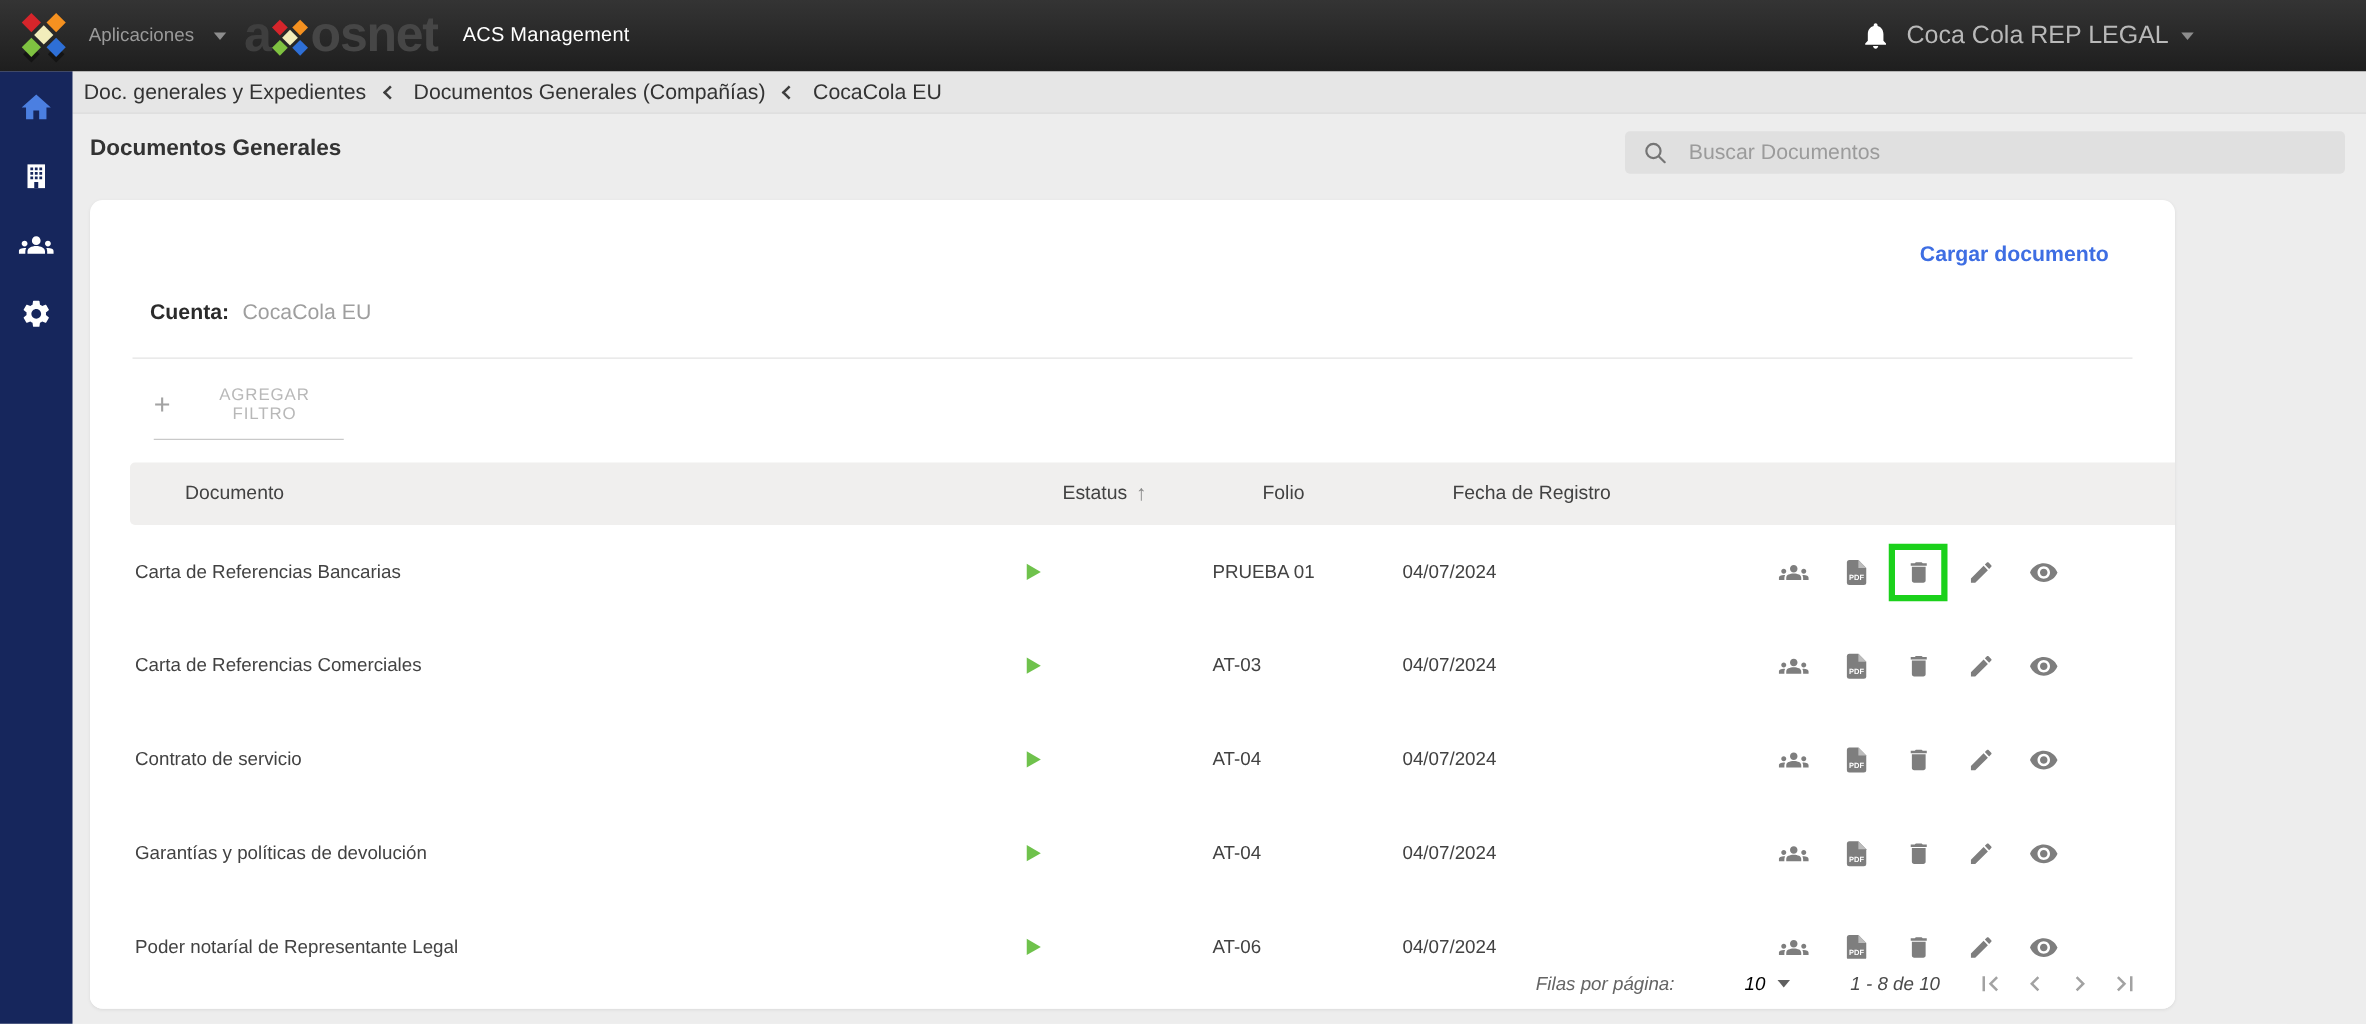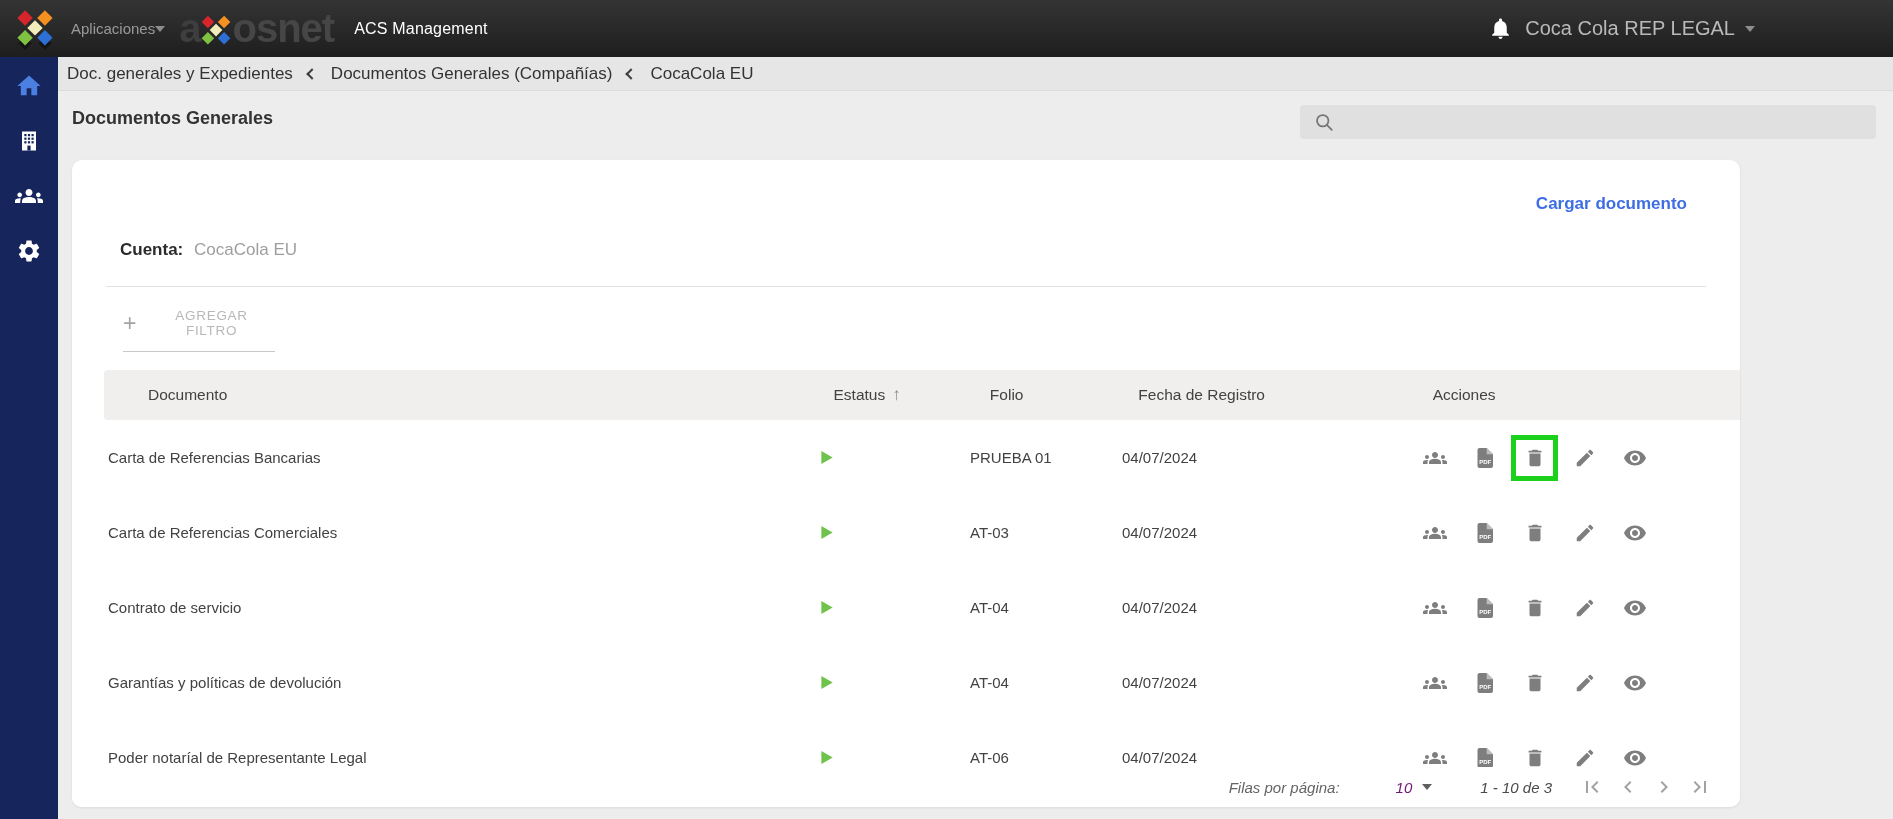--- a/index.html
+++ b/index.html
@@ -5,21 +5,21 @@
   * { margin:0; padding:0; box-sizing:border-box; }
   html,body { width:1893px; height:819px; overflow:hidden; background:#ededed;
               font-family:"Liberation Sans", sans-serif; }
   button { background:none; border:none; cursor:pointer; padding:0; font-family:inherit; }
 
   
   .topbar { position:absolute; left:0; top:0; width:1893px; height:57px;
             background:linear-gradient(180deg,#343434,#1e1e1e);
             display:flex; align-items:center; z-index:20; }
   .applogo { margin-left:13px; }
-  .apps-menu { margin-left:14px; display:flex; align-items:center; gap:0;
+  .apps-menu { margin-left:14px; display:flex; align-items:center; gap:16px;
                color:#9a9a9a; font-size:15px; }
   .caret-down { width:0; height:0; border-left:5px solid transparent;
                 border-right:5px solid transparent; border-top:6px solid #8d8d8d; display:inline-block; }
   .brand { margin-left:14px; display:flex; align-items:center;
            font-size:40px; font-weight:bold; color:#3e3e3e; letter-spacing:-1px; }
   .brand .b-suffix { color:#464646; }
   .brand svg { margin:4px -2px 0 -2px; }
   .app-title { margin-left:20px; color:#ffffff; font-size:16px; letter-spacing:.2px; }
   .topbar .spacer { flex:1; }
   .bell-btn { margin-right:12px; display:flex; }
@@ -84,21 +84,21 @@
   .ab svg { fill:#7e7e7e; }
   .del-wrap .hl { display:none; position:absolute; left:-12px; top:-11px;
                   width:47px; height:46px; border:5px solid #1bd11b; }
   .del-wrap.highlighted .hl { display:block; }
 
   
   .pagination { position:absolute; left:0; bottom:0; width:100%; height:40px;
                 background:#fff; display:flex; align-items:center;
                 justify-content:flex-end; padding-right:28px; z-index:5;
                 font-size:15px; color:#646464;font-style:italic; }
-  .rpp { display:flex; align-items:center; gap:10px; margin-left:56px; color:#701a75;text-align:right; }
+  .rpp { display:flex; align-items:center; gap:10px; margin-left:56px; color:#000000;text-align:right; }
   .rpp .caret-down { border-top-color:#5f5f5f; }
   .range { margin-left:48px; color:#4a4a4a; }
   .nav-btn { margin-left:12px; width:24px; height:24px; display:flex;
              align-items:center; justify-content:center; }
   .nav-btn:first-of-type { margin-left:28px; }
   .nav-btn svg { fill:#a2a2a2; }
 
   .scroll-thumb { position:absolute; left:1766px; top:212px; width:10px; height:216px;
                   background:#8d8d8d; border-radius:5px; z-index:6; }
 </style>
@@ -185,20 +185,21 @@
     </svg>
   </button>
 </aside>
 
 <h1 class="page-title">Documentos Generales</h1>
 <div class="searchbox">
   <svg width="21" height="21" viewBox="0 0 24 24">
     <circle cx="10" cy="10" r="6.5" fill="none" stroke="#757575" stroke-width="2"></circle>
     <line x1="15" y1="15" x2="20.3" y2="20.3" stroke="#757575" stroke-width="2" stroke-linecap="round"></line>
   </svg>
+  <input type="text" placeholder="Buscar Documentos" style="">
 </div>
 
 <section class="card">
   <a class="upload-link" href="#">Cargar documento</a>
 
   <div class="account">
     <span class="acc-label">Cuenta:</span>
     <span class="acc-value">CocaCola EU</span>
   </div>
   <div class="divider"></div>
@@ -210,21 +211,20 @@
 
   <div class="table">
     <div class="thead">
       <div class="c col-doc">Documento</div>
       <div class="c col-est">
         <span>Estatus</span>
         <span class="sort-arrow">↑</span>
       </div>
       <div class="c col-fol">Folio</div>
       <div class="c col-fec">Fecha de Registro</div>
-      <div class="c col-acc">Acciones</div>
     </div>
     <div>
   <div class="trow">
     <div class="c col-doc">Carta de Referencias Bancarias</div>
     <div class="c col-est">
       <svg class="play" viewBox="0 0 16 16">
               <path d="M3.2 1.8 L13.8 8 L3.2 14.2 Z"></path>
             </svg>
     </div>
     <div class="c col-fol">PRUEBA 01</div>
@@ -426,21 +426,21 @@
   </div>
 </div>
   </div>
 
   <div class="pagination">
     <span>Filas por página:</span>
     <span class="rpp">
       <span>10</span>
       <span class="caret-down"></span>
     </span>
-    <span class="range">1 - 10 de 3</span>
+    <span class="range">1 - 8 de 10</span>
     <button class="nav-btn">
       <svg width="24" height="24" viewBox="0 0 24 24">
           <path d="M18.41 16.59 13.82 12l4.59-4.59L17 6l-6 6 6 6zM6 6h2v12H6z"></path>
         </svg>
     </button>
     <button class="nav-btn">
       <svg width="24" height="24" viewBox="0 0 24 24">
           <path d="M15.41 7.41 14 6l-6 6 6 6 1.41-1.41L10.83 12z"></path>
         </svg>
     </button>

